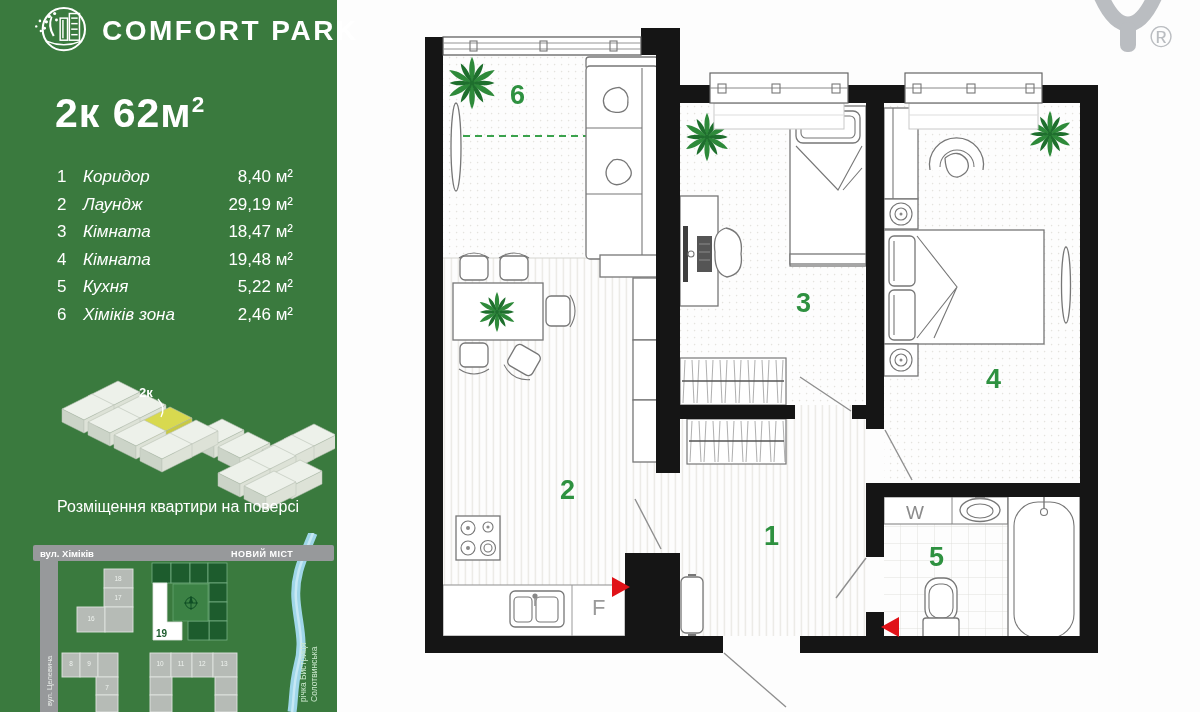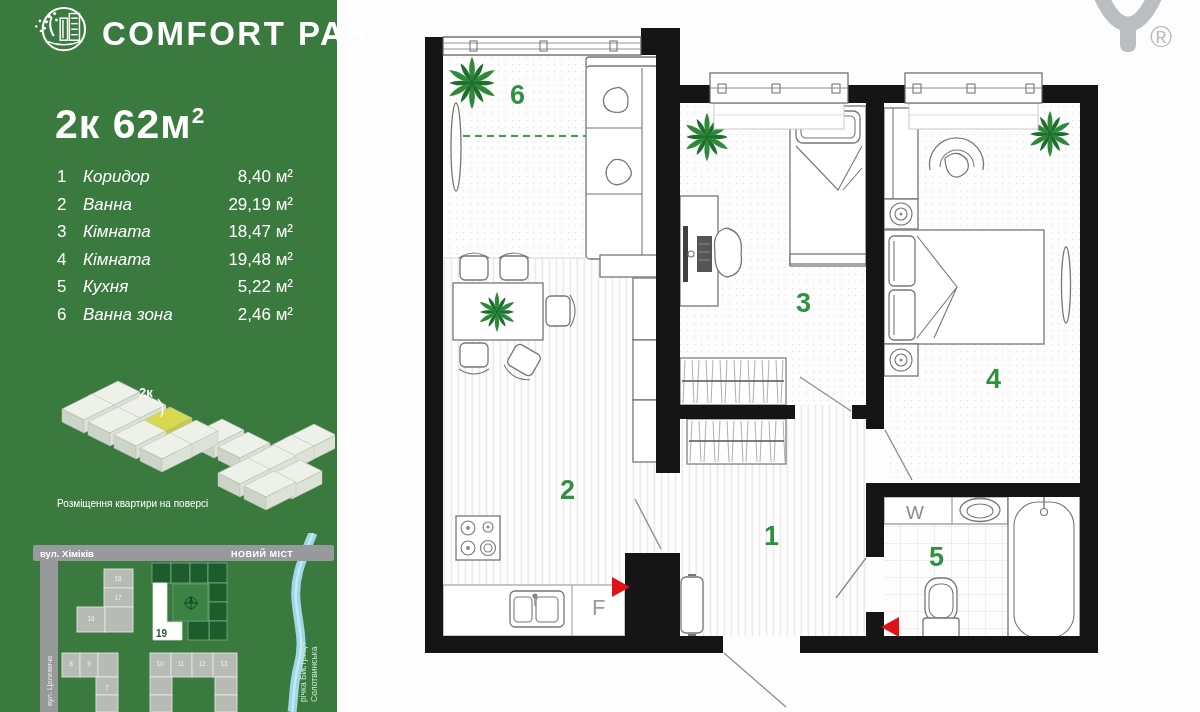--- a/index.html
+++ b/index.html
@@ -1,30 +1,30 @@
 <!DOCTYPE html>
 <html><head>
 <meta charset="utf-8">
 <style>
   html,body{margin:0;padding:0;background:#fff;}
   .stage{position:relative;width:1200px;height:712px;background:#fdfdfd;overflow:hidden;
          font-family:"Liberation Sans","DejaVu Sans",sans-serif;}
   .sidebar{position:absolute;left:0;top:0;width:337px;height:712px;background:#3a7a3e;}
   .brand-logo{position:absolute;left:16px;top:2px;width:92px;height:58px;}
-  .brand-name{position:absolute;left:102px;top:15px;color:#fff;font-size:33px;font-weight:bold;
+  .brand-name{position:absolute;left:102px;top:15px;color:#fff;font-size:28px;font-weight:bold;
               letter-spacing:2.5px;white-space:nowrap;}
-  .unit-title{position:absolute;left:55px;top:101px;color:#fff;font-size:41px;font-weight:bold;letter-spacing:1px;}
+  .unit-title{position:absolute;left:55px;top:90px;color:#fff;font-size:41px;font-weight:bold;letter-spacing:1px;}
   .unit-title sup{font-size:55%;}
   .room-list{position:absolute;left:57px;top:168px;width:236px;list-style:none;margin:0;padding:0;}
   .room-row{display:flex;color:#fff;font-size:17px;line-height:17px;margin-bottom:10.5px;}
   .rn{width:26px;}
   .rname{flex:1;font-style:italic;}
   .rarea{text-align:left;}
   .iso{position:absolute;left:30px;top:358px;width:305px;height:152px;}
-  .iso-caption{position:absolute;left:57px;top:498px;color:#fff;font-size:10px;}
+  .iso-caption{position:absolute;left:57px;top:498px;color:#fff;font-size:16px;}
   .map{position:absolute;left:0;top:533px;width:337px;height:179px;}
   .plan{position:absolute;left:337px;top:0;width:863px;height:712px;}
   svg text{font-family:"Liberation Sans","DejaVu Sans",sans-serif;}
   .rlabel{font-size:27px;font-weight:bold;fill:#2e9140;}
   .maptxt{fill:#fff;font-weight:bold;}
   .wall{fill:#151515;}
   .furn{fill:#fff;stroke:#777;stroke-width:1.3;}
   .thin{fill:none;stroke:#777;stroke-width:1.1;}
 </style>
 </head>
@@ -65,41 +65,41 @@
     <div class="unit-title"><span>2к 62м</span><sup>2</sup></div>
 
     <ul class="room-list">
       <li class="room-row">
           <span class="rn">1</span>
           <span class="rname">Коридор</span>
           <span class="rarea">8,40 м²</span>
         </li>
       <li class="room-row">
           <span class="rn">2</span>
-          <span class="rname">Ванна</span>
+          <span class="rname">Лаундж</span>
           <span class="rarea">29,19 м²</span>
         </li>
       <li class="room-row">
           <span class="rn">3</span>
           <span class="rname">Кімната</span>
           <span class="rarea">18,47 м²</span>
         </li>
       <li class="room-row">
           <span class="rn">4</span>
           <span class="rname">Кімната</span>
           <span class="rarea">19,48 м²</span>
         </li>
       <li class="room-row">
           <span class="rn">5</span>
           <span class="rname">Кухня</span>
           <span class="rarea">5,22 м²</span>
         </li>
       <li class="room-row">
           <span class="rn">6</span>
-          <span class="rname">Ванна зона</span>
+          <span class="rname">Хіміків зона</span>
           <span class="rarea">2,46 м²</span>
         </li>
     </ul>
 
     <svg class="iso" viewBox="30 358 305 152">
       <g id="iso-blocks">
           <polygon points="88,396 118,381 140,392 110,407" fill="#edf1ea" stroke="#b9c1b4" stroke-width="0.6"></polygon>
           <polygon points="88,396 110,407 110,420 88,409" fill="#ccd4c8" stroke="#b9c1b4" stroke-width="0.5"></polygon>
           <polygon points="110,407 140,392 140,405 110,420" fill="#dde2d7" stroke="#b9c1b4" stroke-width="0.5"></polygon>
           <polygon points="62,409 92,394 114,405 84,420" fill="#edf1ea" stroke="#b9c1b4" stroke-width="0.6"></polygon>

